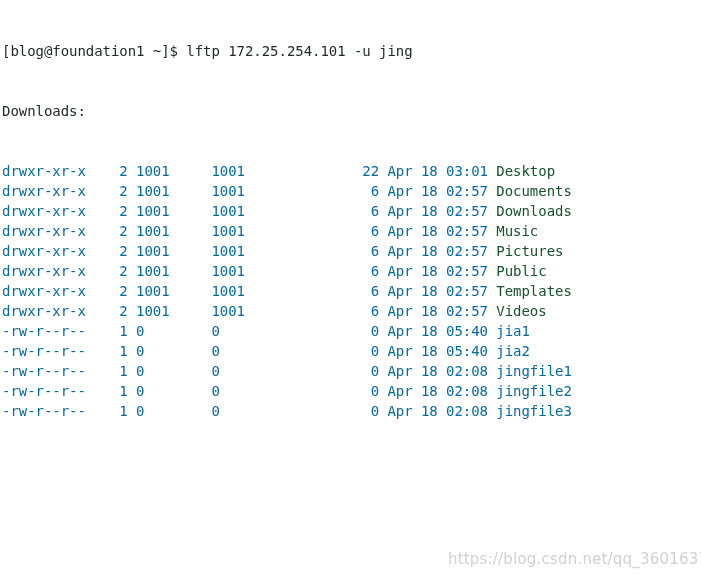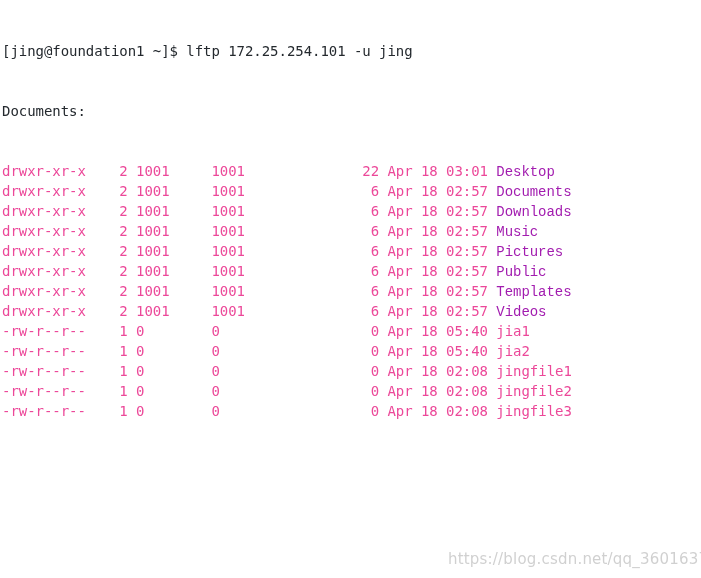--- a/index.html
+++ b/index.html
@@ -26,39 +26,39 @@
     padding: 1px 0 0 2px;
     box-sizing: border-box;
     white-space: pre;
   }
   .line {
     height: 20px;
     line-height: 20px;
     white-space: pre;
     font-family: "DejaVu Sans Mono", "Liberation Mono", monospace;
   }
-  .dir  { color: #a21caf; font-family: Liberation Mono, monospace; }
-  .plain { color: #ec4899; }
+  .dir  { color: #14532d; }
+  .plain { color: #0369a1; }
   .watermark {
     position: absolute;
     left: 448px;
     top: 550px;
     font-family: "DejaVu Sans", "Liberation Sans", sans-serif;
     font-size: 15px;
     line-height: 18px;
     color: rgba(150,150,150,0.45);
     white-space: pre;
     pointer-events: none;
     letter-spacing: 0.2px;
   }
 </style>
 </head>
 <body>
 
 <div id="terminal">
-  <div class="line">[jing@foundation1 ~]$ lftp 172.25.254.101 -u jing</div>
-  <div class="line">Documents:</div>
+  <div class="line">[blog@foundation1 ~]$ lftp 172.25.254.101 -u jing</div>
+  <div class="line">Downloads:</div>
   <div id="home-listing"><div class="line"><span class="plain">drwxr-xr-x    2 1001     1001              22 Apr 18 03:01 </span><span class="dir">Desktop</span></div><div class="line"><span class="plain">drwxr-xr-x    2 1001     1001               6 Apr 18 02:57 </span><span class="dir">Documents</span></div><div class="line"><span class="plain">drwxr-xr-x    2 1001     1001               6 Apr 18 02:57 </span><span class="dir">Downloads</span></div><div class="line"><span class="plain">drwxr-xr-x    2 1001     1001               6 Apr 18 02:57 </span><span class="dir">Music</span></div><div class="line"><span class="plain">drwxr-xr-x    2 1001     1001               6 Apr 18 02:57 </span><span class="dir">Pictures</span></div><div class="line"><span class="plain">drwxr-xr-x    2 1001     1001               6 Apr 18 02:57 </span><span class="dir">Public</span></div><div class="line"><span class="plain">drwxr-xr-x    2 1001     1001               6 Apr 18 02:57 </span><span class="dir">Templates</span></div><div class="line"><span class="plain">drwxr-xr-x    2 1001     1001               6 Apr 18 02:57 </span><span class="dir">Videos</span></div><div class="line"><span class="plain">-rw-r--r--    1 0        0                  0 Apr 18 05:40 </span><span class="plain">jia1</span></div><div class="line"><span class="plain">-rw-r--r--    1 0        0                  0 Apr 18 05:40 </span><span class="plain">jia2</span></div><div class="line"><span class="plain">-rw-r--r--    1 0        0                  0 Apr 18 02:08 </span><span class="plain">jingfile1</span></div><div class="line"><span class="plain">-rw-r--r--    1 0        0                  0 Apr 18 02:08 </span><span class="plain">jingfile2</span></div><div class="line"><span class="plain">-rw-r--r--    1 0        0                  0 Apr 18 02:08 </span><span class="plain">jingfile3</span></div></div>
   
   
   
   <div class="watermark">https://blog.csdn.net/qq_36016375</div>
 </div>
 
 </body></html>

